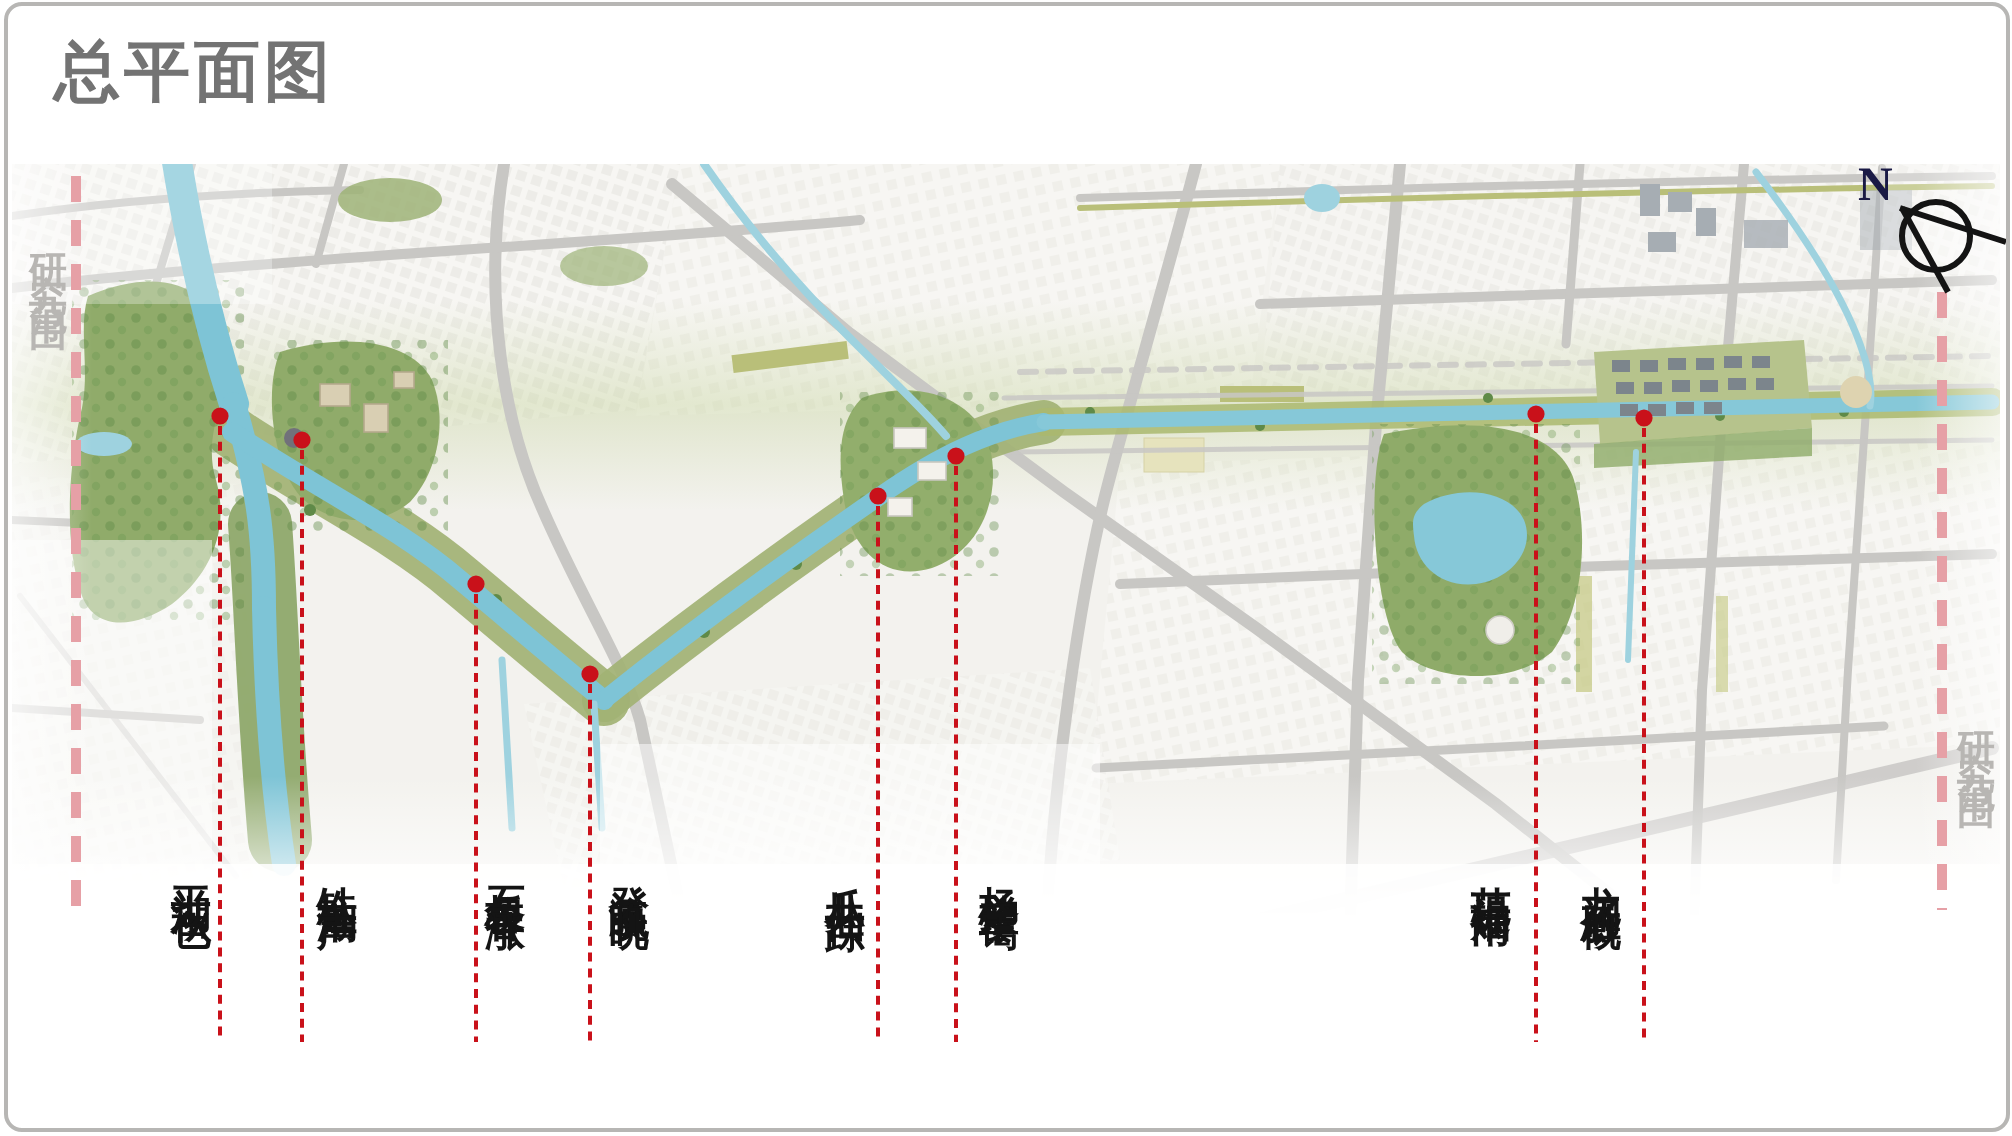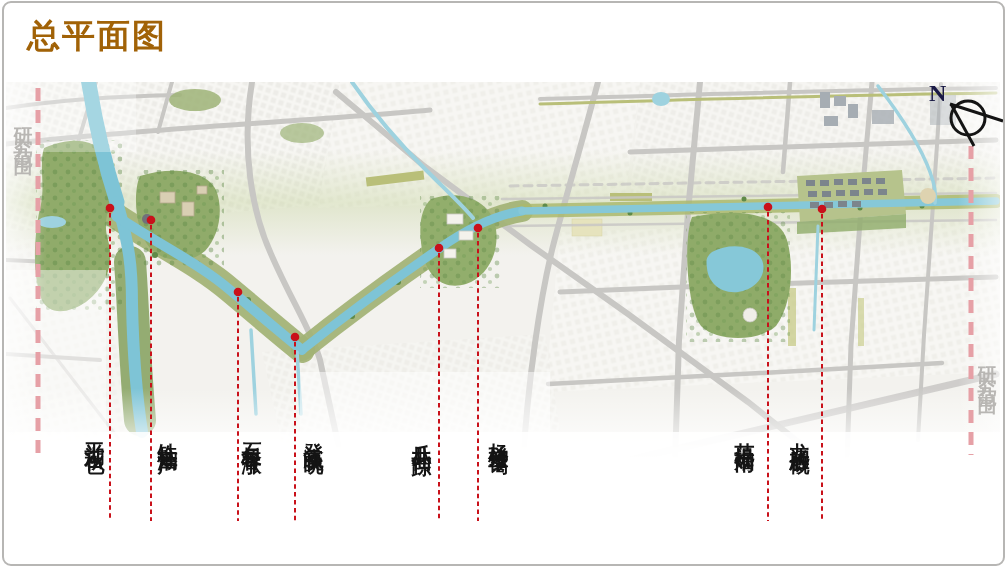--- a/index.html
+++ b/index.html
@@ -1,21 +1,21 @@
 <!DOCTYPE html>
 <html><head>
 <meta charset="utf-8">
 <style>
   html,body{margin:0;padding:0;background:#ffffff;}
   .slide{position:relative;width:1006px;height:568px;background:#ffffff;overflow:hidden;
          font-family:"Liberation Sans","DejaVu Sans",sans-serif;}
   .frame{position:absolute;left:2px;top:1px;width:999px;height:561px;
          border:2px solid #b7b6b4;border-radius:9px;pointer-events:none;}
   .page-title{position:absolute;left:27px;top:14px;font-size:33px;font-weight:800;
-         color:#a16207;letter-spacing:2px;font-family:"Liberation Sans","DejaVu Sans",sans-serif;}
+         color:#737373;letter-spacing:2px;font-family:"Liberation Sans","DejaVu Sans",sans-serif;}
   .map-svg{position:absolute;left:0;top:0;}
   .north-label{position:absolute;left:929px;top:80px;font-size:24px;font-weight:700;
          color:#1a1a45;font-family:"Liberation Serif","DejaVu Serif",serif;}
   .scope-label{position:absolute;writing-mode:vertical-rl;text-orientation:upright;
          font-family:"Liberation Serif","DejaVu Serif",serif;font-size:19px;font-weight:600;
          letter-spacing:10px;color:#b8b6b3;}
   .scope-left{left:10px;top:112px;}
   .scope-right{left:974px;top:351px;}
   .spot-label{position:absolute;top:427px;writing-mode:vertical-rl;text-orientation:upright;
          font-family:"Liberation Serif","DejaVu Serif",serif;font-size:20px;font-weight:600;

